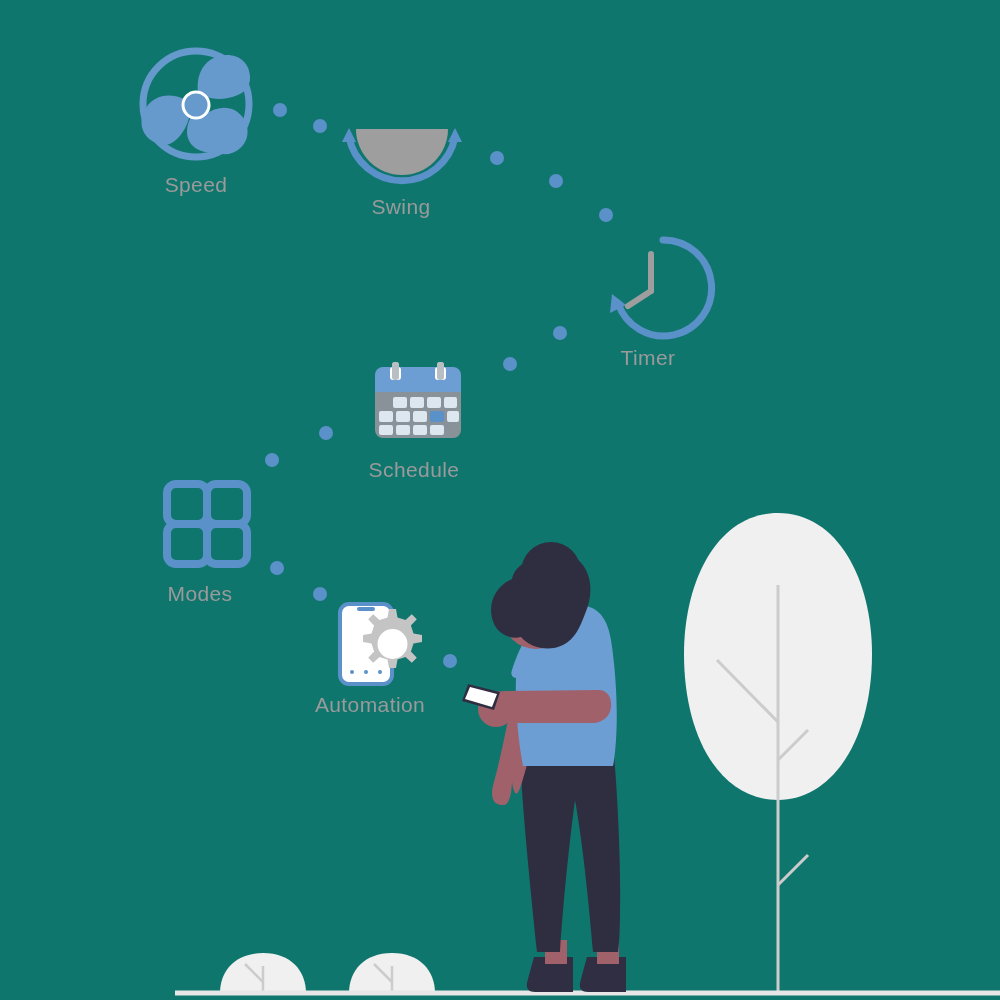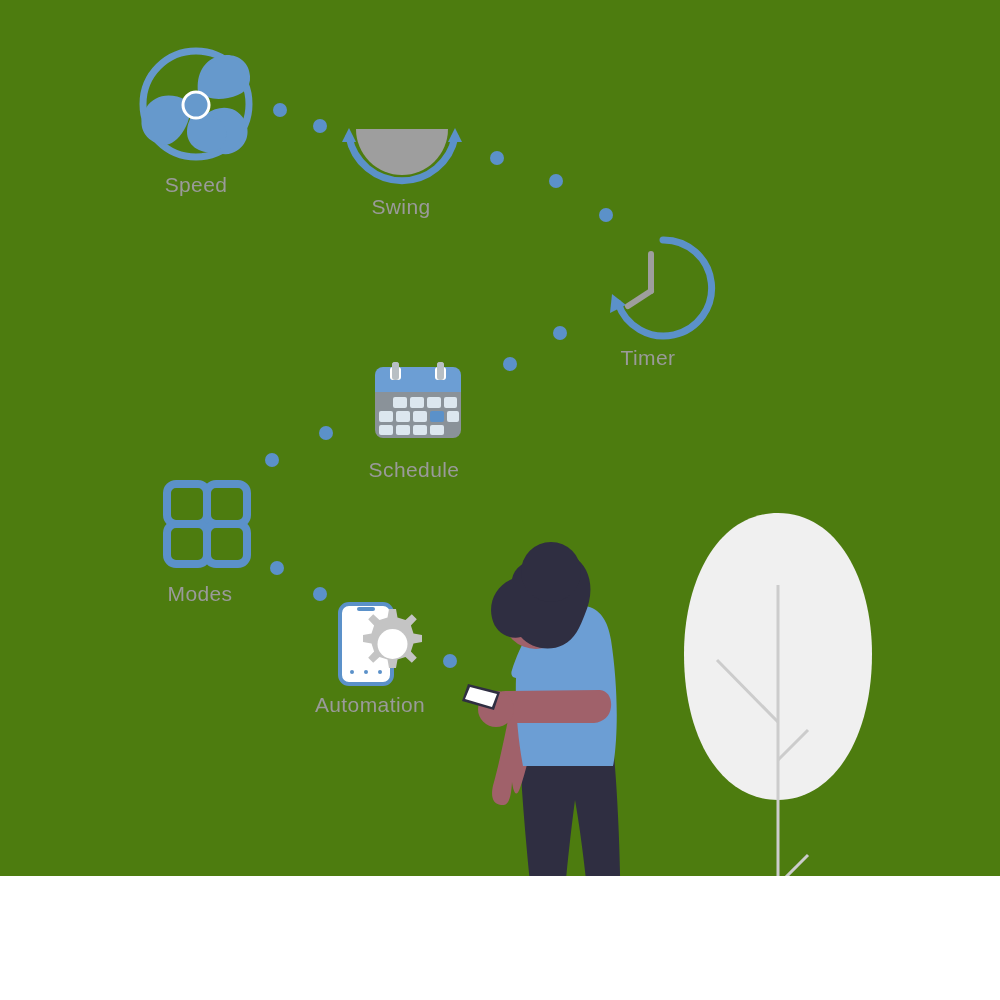--- a/index.html
+++ b/index.html
@@ -6,22 +6,22 @@
     margin: 0;
     padding: 0;
     background: #ffffff;
   }
   body {
     font-family: "Liberation Sans", sans-serif;
   }
   #scene {
     position: relative;
     width: 1000px;
-    height: 876px;
-    background: #4d7c0f;
+    height: 1000px;
+    background: #0f766e;
     overflow: hidden;
   }
   #scene svg {
     display: block;
   }
   .feature-label {
     font-family: "Liberation Sans", sans-serif;
     font-size: 21px;
     fill: #9a9a9a;
     letter-spacing: 0.4px;

